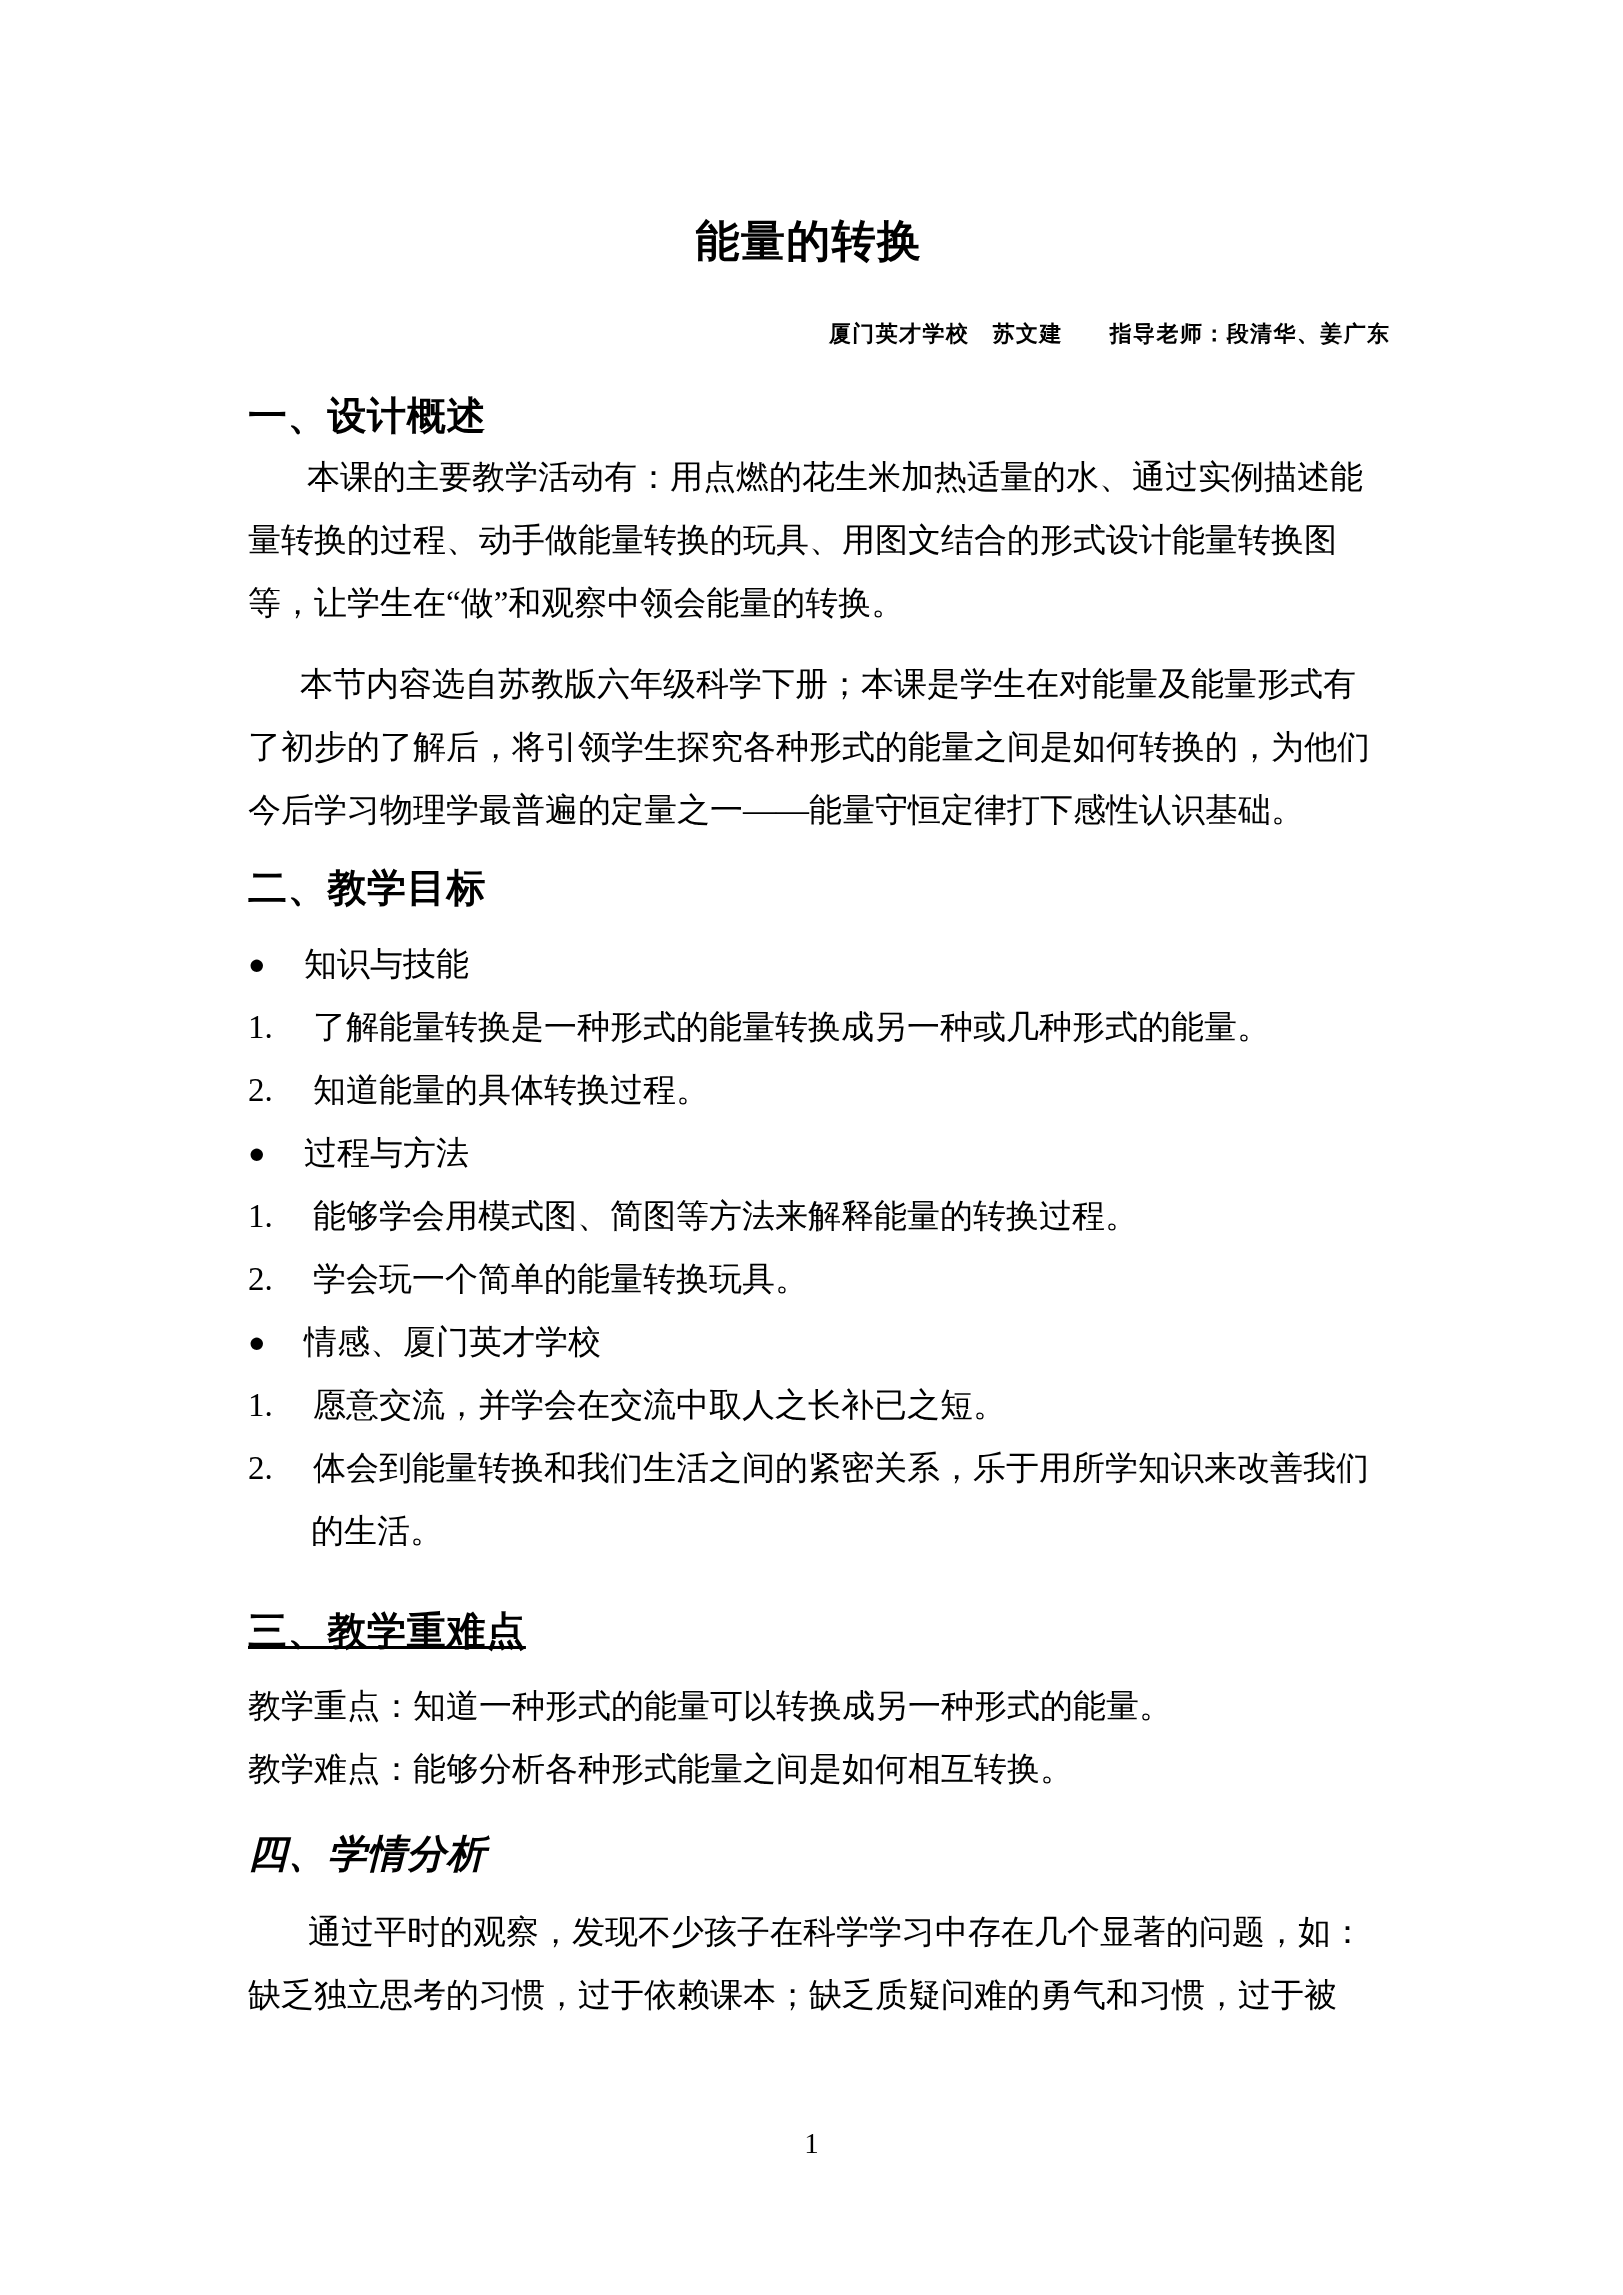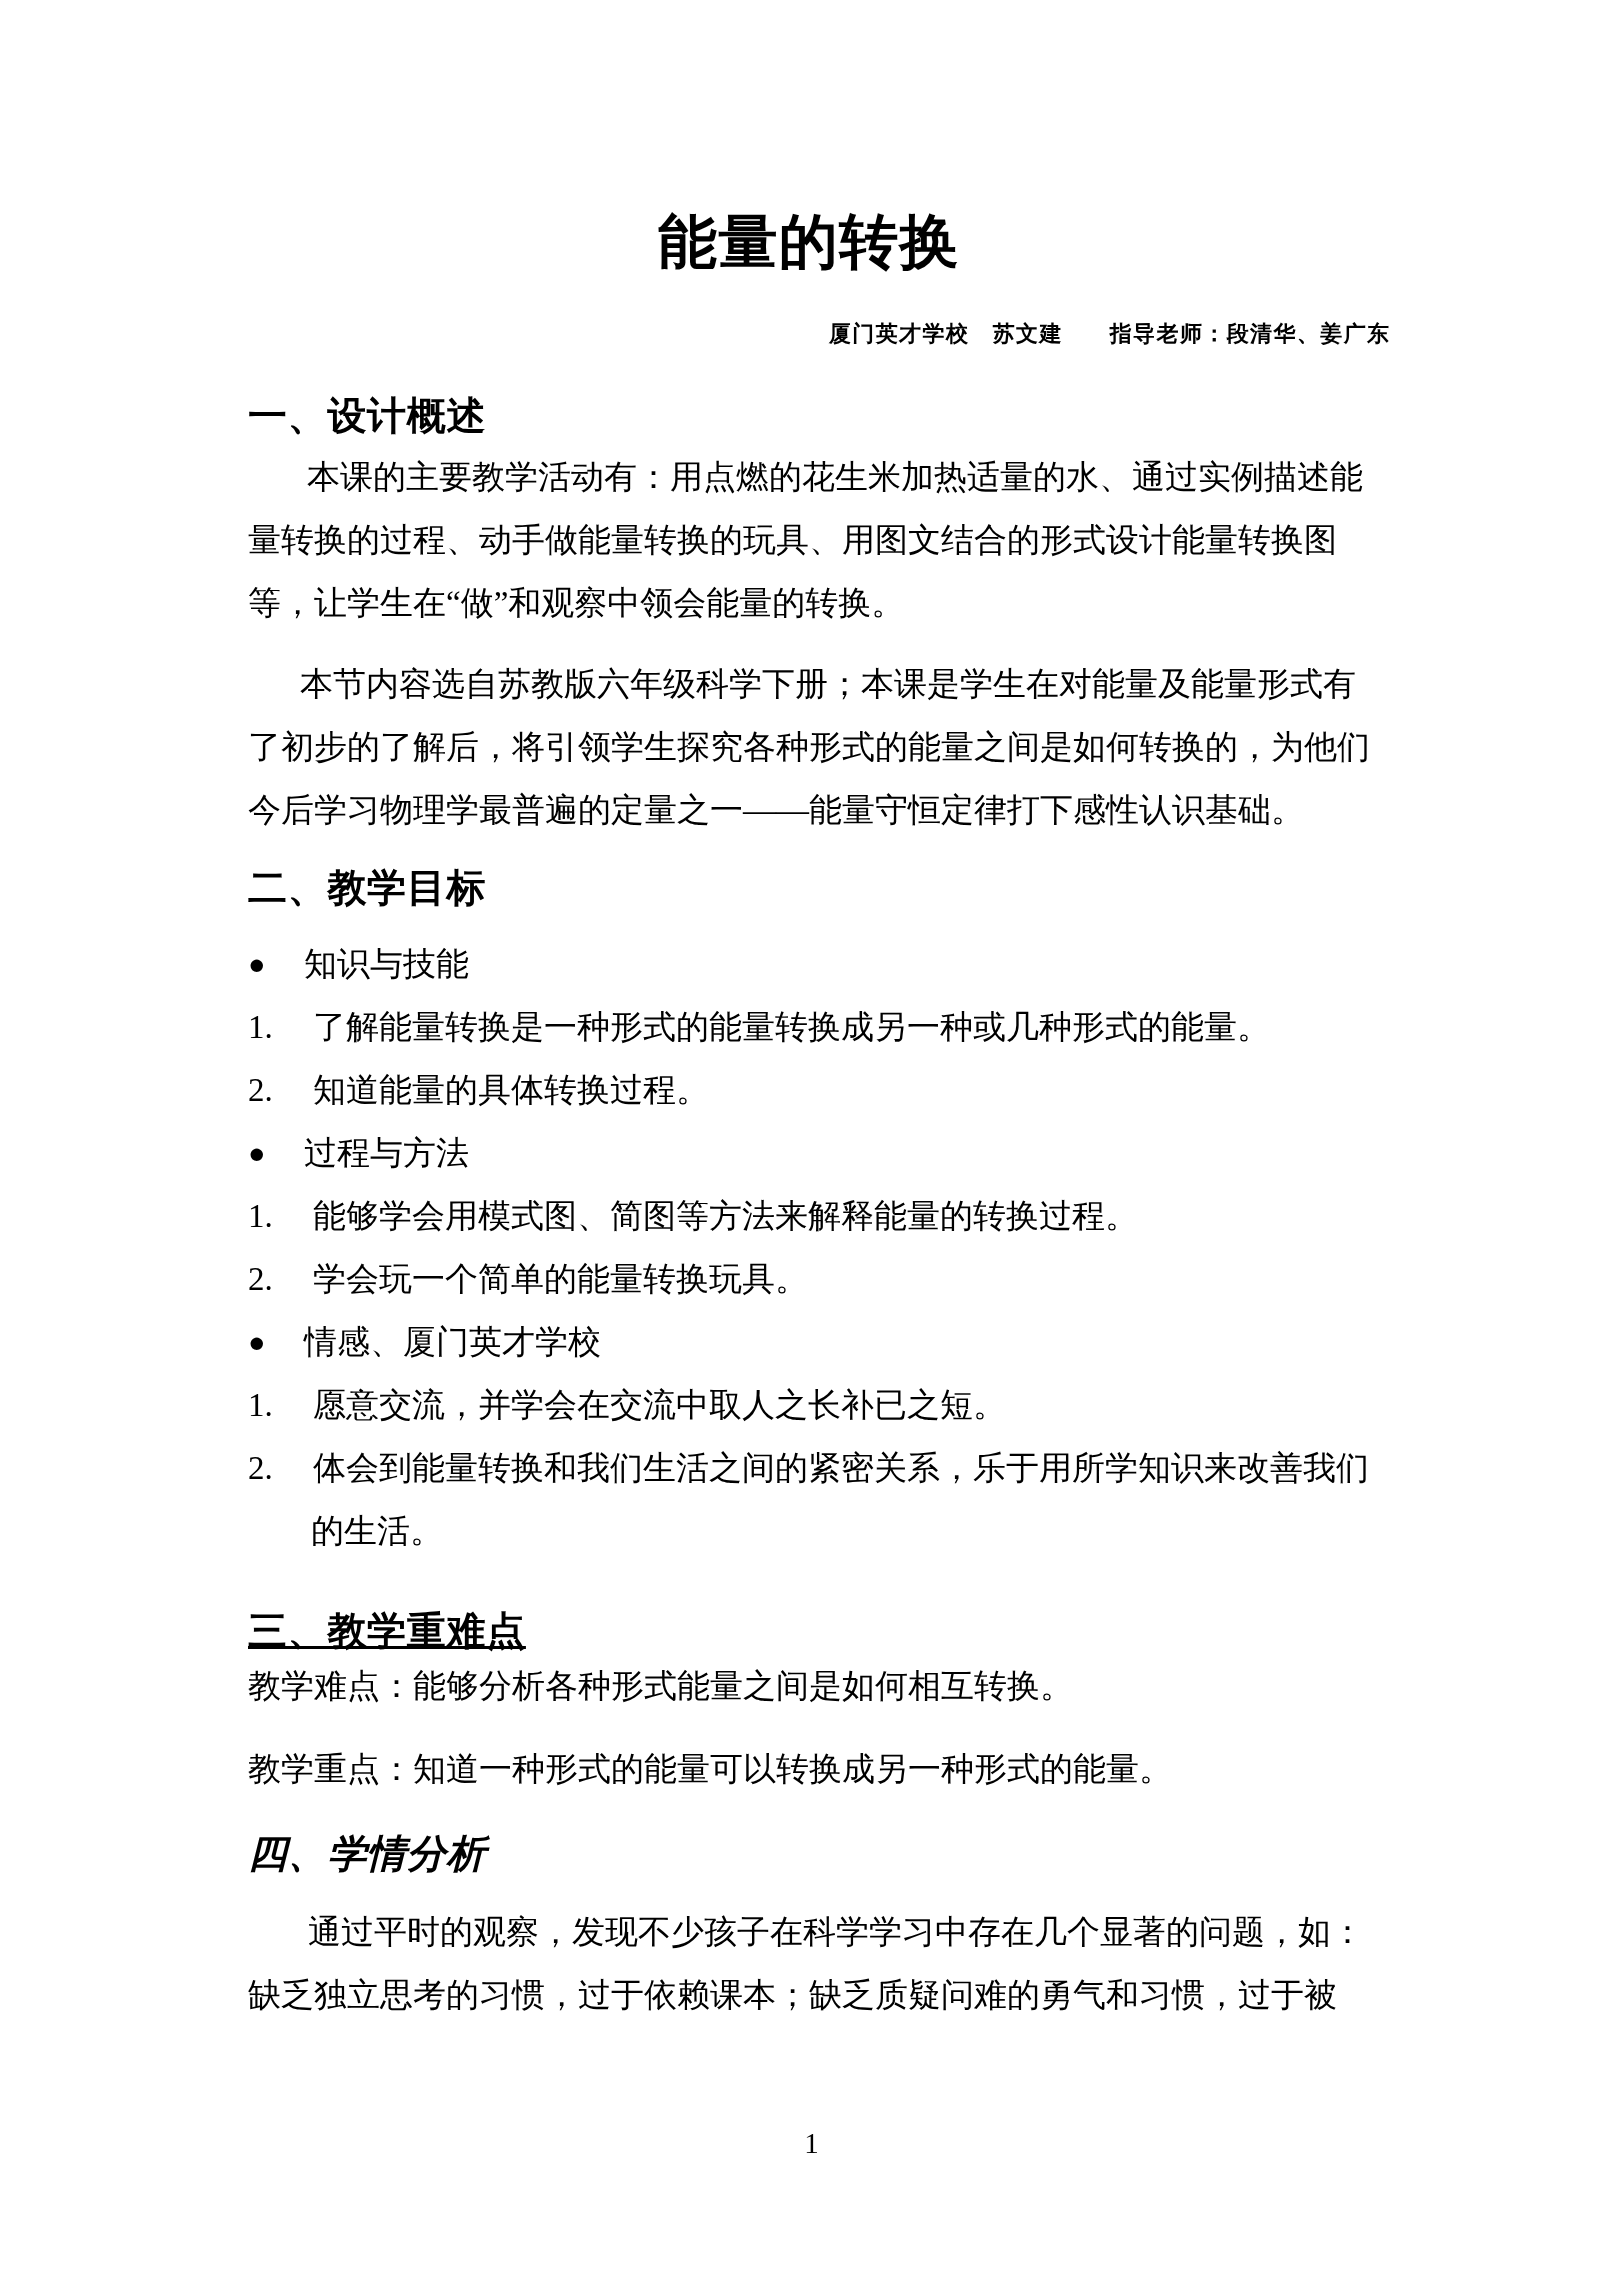--- a/index.html
+++ b/index.html
@@ -14,21 +14,21 @@
     height: 2295px;
     background: #ffffff;
     color: #000000;
     box-sizing: border-box;
     padding: 208px 253px 0 248px;
     font-family: "Liberation Serif", "DejaVu Serif", serif;
     overflow: hidden;
   }
   .doc-title {
     margin: 0;
-    font-size: 59px;
+    font-size: 44px;
     line-height: 68px;
     font-weight: bold;
     text-align: center;
     letter-spacing: 1.4px;
     white-space: nowrap;
   }
   .byline {
     margin: 37px -20.5px 12px 0;
     font-size: 22px;
     line-height: 41px;
@@ -157,22 +157,22 @@
   <div class="li li-num">
     <span class="marker">2.</span>
     <span>体会到能量转换和我们生活之间的紧密关系，乐于用所学知识来改善我们</span>
   </div>
   <div class="li cont-line">
     <span>的生活。</span>
   </div>
 
   <h2 class="sec-heading m-h3">三、教学重难点</h2>
 
+  <div class="bodyline m-line1">教学重点：知道一种形式的能量可以转换成另一种形式的能量。</div>
   <div class="bodyline">教学难点：能够分析各种形式能量之间是如何相互转换。</div>
-  <div class="bodyline m-line1">教学重点：知道一种形式的能量可以转换成另一种形式的能量。</div>
 
   <h2 class="sec-heading m-h4">四、学情分析</h2>
 
   <div class="para m-p4">
     <div class="bodyline ind88">通过平时的观察，发现不少孩子在科学学习中存在几个显著的问题，如：</div>
     <div class="bodyline">缺乏独立思考的习惯，过于依赖课本；缺乏质疑问难的勇气和习惯，过于被</div>
   </div>
 
   <div class="page-num">1</div>
 

